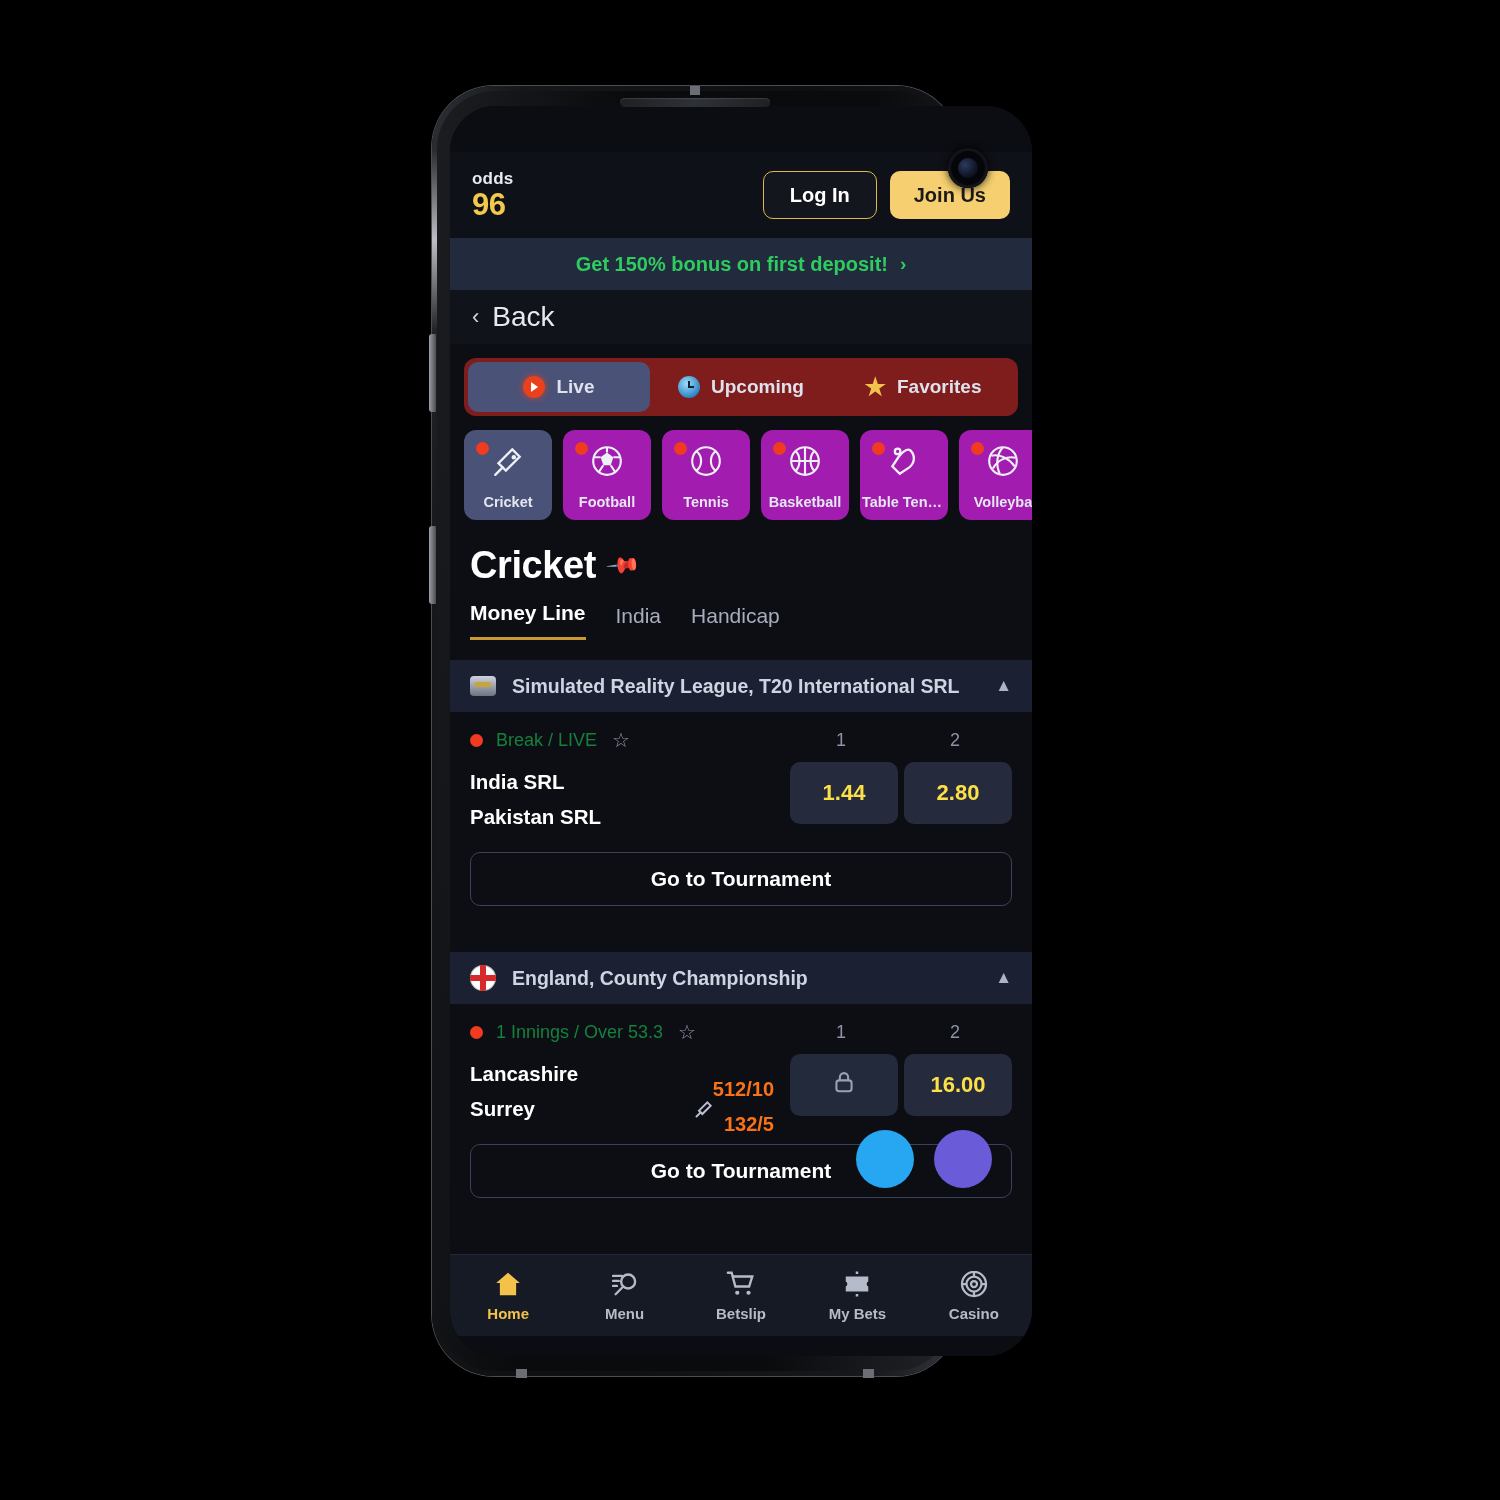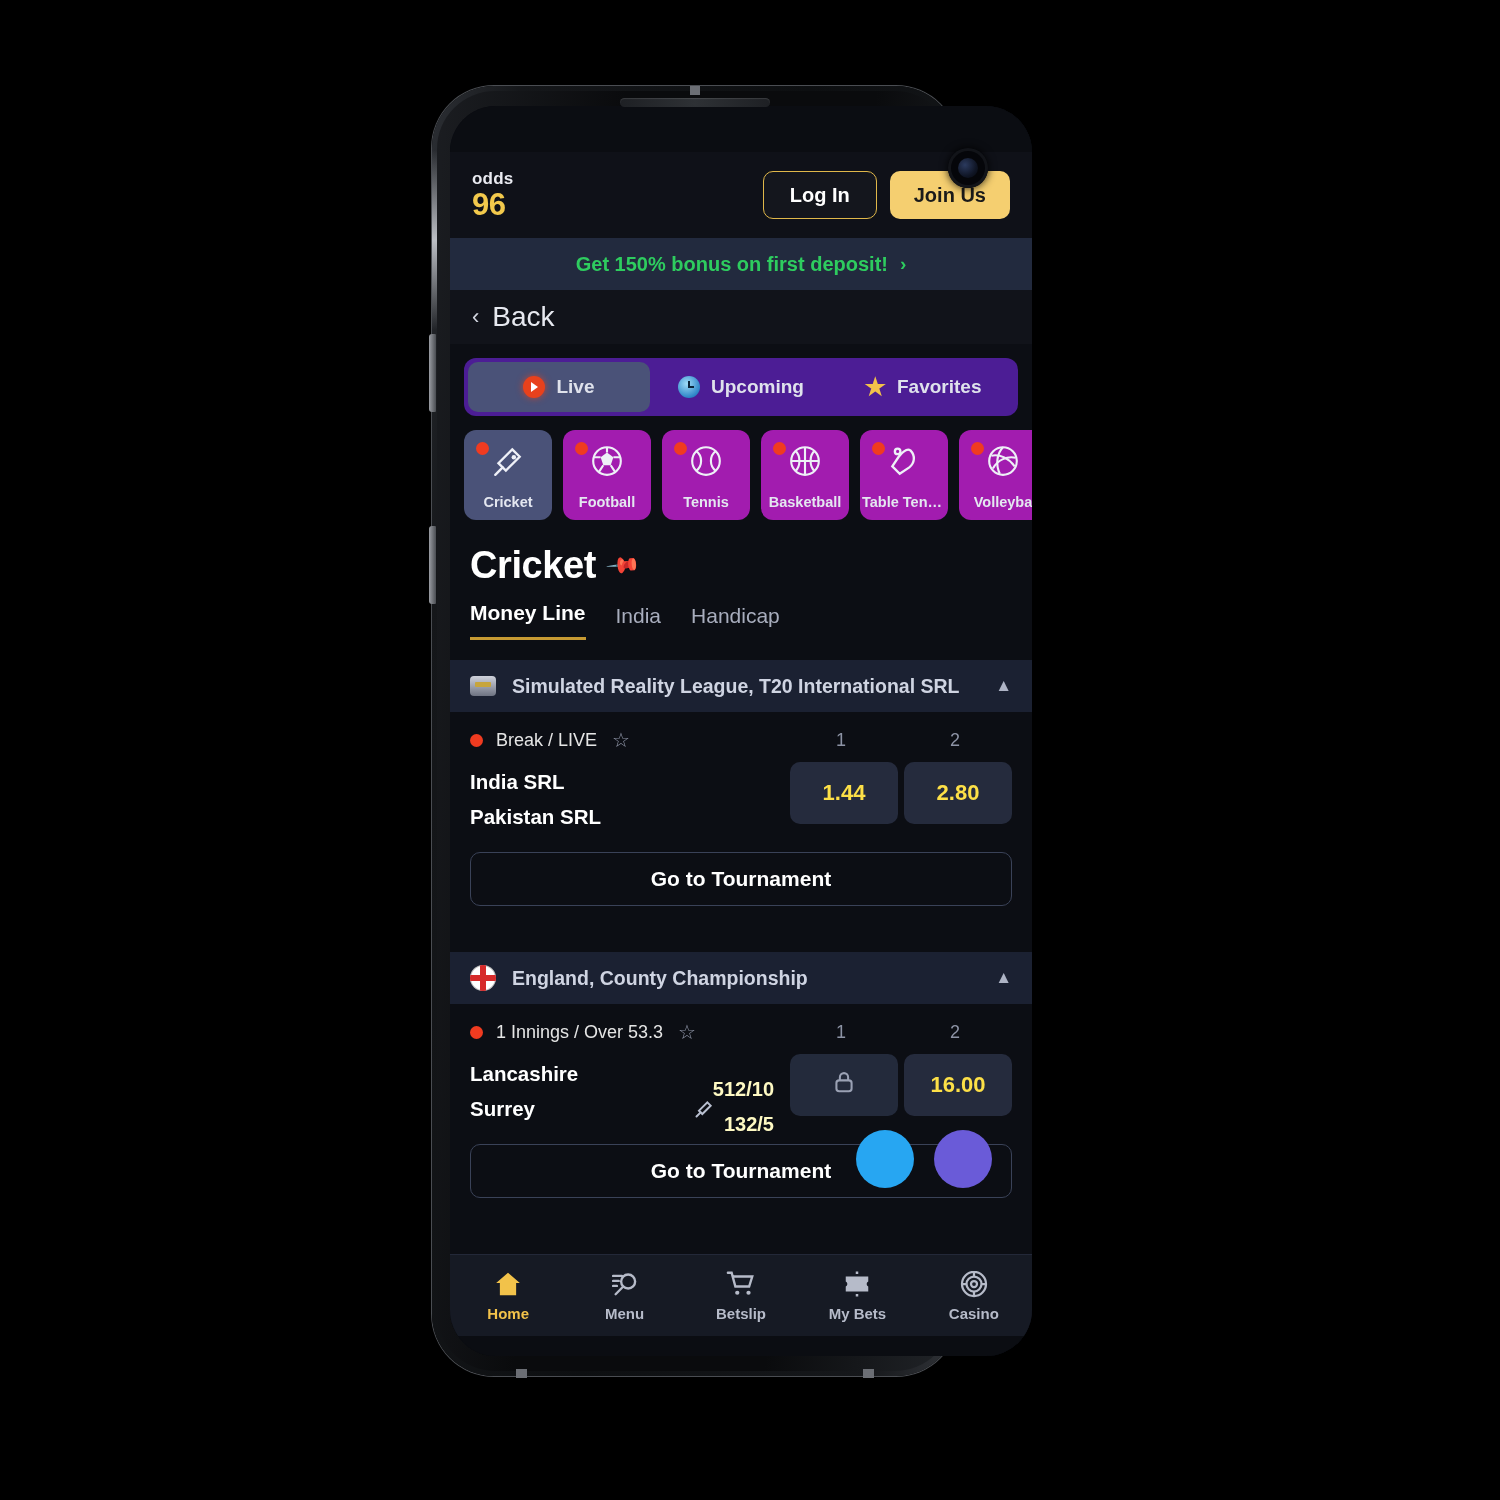--- a/index.html
+++ b/index.html
@@ -104,21 +104,21 @@
      background:#11131a; }
   .back-chev{ color:#d3d6e0; font-size:22px; font-weight:300; }
   .back-label{ color:#e7e9f0; font-size:28px; font-weight:400; }
 
   
   .content{
     flex:1; overflow:hidden; background:#0c0e14; position:relative;
   }
 
   
-  .seg-wrap{ margin:14px 14px 0 14px; background:#4c1d95; border-radius:12px; display:flex; padding:4px; }
+  .seg-wrap{ margin:14px 14px 0 14px; background:#7f1d1d; border-radius:12px; display:flex; padding:4px; }
   .seg{
     flex:1; display:flex; align-items:center; justify-content:center; gap:11px;
     height:50px; border-radius:10px; color:#dfe2ec; font-size:19px; font-weight:700;
   }
   .seg.active{ background:#4a5278; }
   .ic-live{ width:22px;height:22px;border-radius:50%;background:#e8411c;position:relative;
      box-shadow:0 0 7px rgba(232,65,28,.75); }
   .ic-live::after{ content:""; position:absolute; left:8px; top:5.5px;
      border-left:7px solid #fff; border-top:5px solid transparent; border-bottom:5px solid transparent; }
   .ic-clock{ width:22px;height:22px;border-radius:50%;
@@ -173,31 +173,31 @@
   .flag-eng::after{ content:""; position:absolute; top:10px; left:0; width:100%; height:6px; background:#d62a2a; }
   .srl-badge{ width:26px;height:20px;border-radius:4px;
      background:linear-gradient(180deg,#cfd2dc,#6e7382); position:relative; }
   .srl-badge::after{ content:""; position:absolute; left:5px; top:6px; width:16px; height:5px;
      background:#c7a53c; border-radius:1px; }
 
   
   .match{ padding:16px 20px 0 20px; }
   .match-meta{ display:flex; align-items:center; gap:13px; }
   .live-dot{ width:13px;height:13px;border-radius:50%;background:#f03b20; flex:none; }
-  .meta-text{ color:#e5e5e5; font-size:18px; }
+  .meta-text{ color:#15803d; font-size:18px; }
   .star-out{ color:#8d93a5; font-size:20px; margin-left:2px; }
   .col-heads{ margin-left:auto; display:flex; }
   .col-head{ width:114px; text-align:center; color:#8d93a5; font-size:18px; }
 
   .match-body{ display:flex; align-items:flex-start; margin-top:10px; }
   .teams{ flex:1; padding-top:2px; }
   .team-line{ display:flex; align-items:center; height:35px; }
   .team-name{ color:#fff; font-size:20.5px; font-weight:700; }
   .score-wrap{ margin-left:auto; display:flex; align-items:center; gap:10px; padding-right:16px; }
-  .score-val{ color:#fef9c3; font-size:20px; font-weight:700;margin-top:32px; }
+  .score-val{ color:#f97316; font-size:20px; font-weight:700;margin-top:32px; }
   .bat-ico svg{ width:20px; height:20px; display:block; }
 
   .odds-cells{ display:flex; gap:6px; flex:none; }
   .odd-cell{
     width:108px; height:62px; border-radius:10px; background:#252b3d;
     display:flex; align-items:center; justify-content:center;
     color:#fde047; font-size:22px; font-weight:700;
   }
   .odd-cell.locked{ background:#232a3b; }
   .lock svg{ width:26px; height:26px; }

